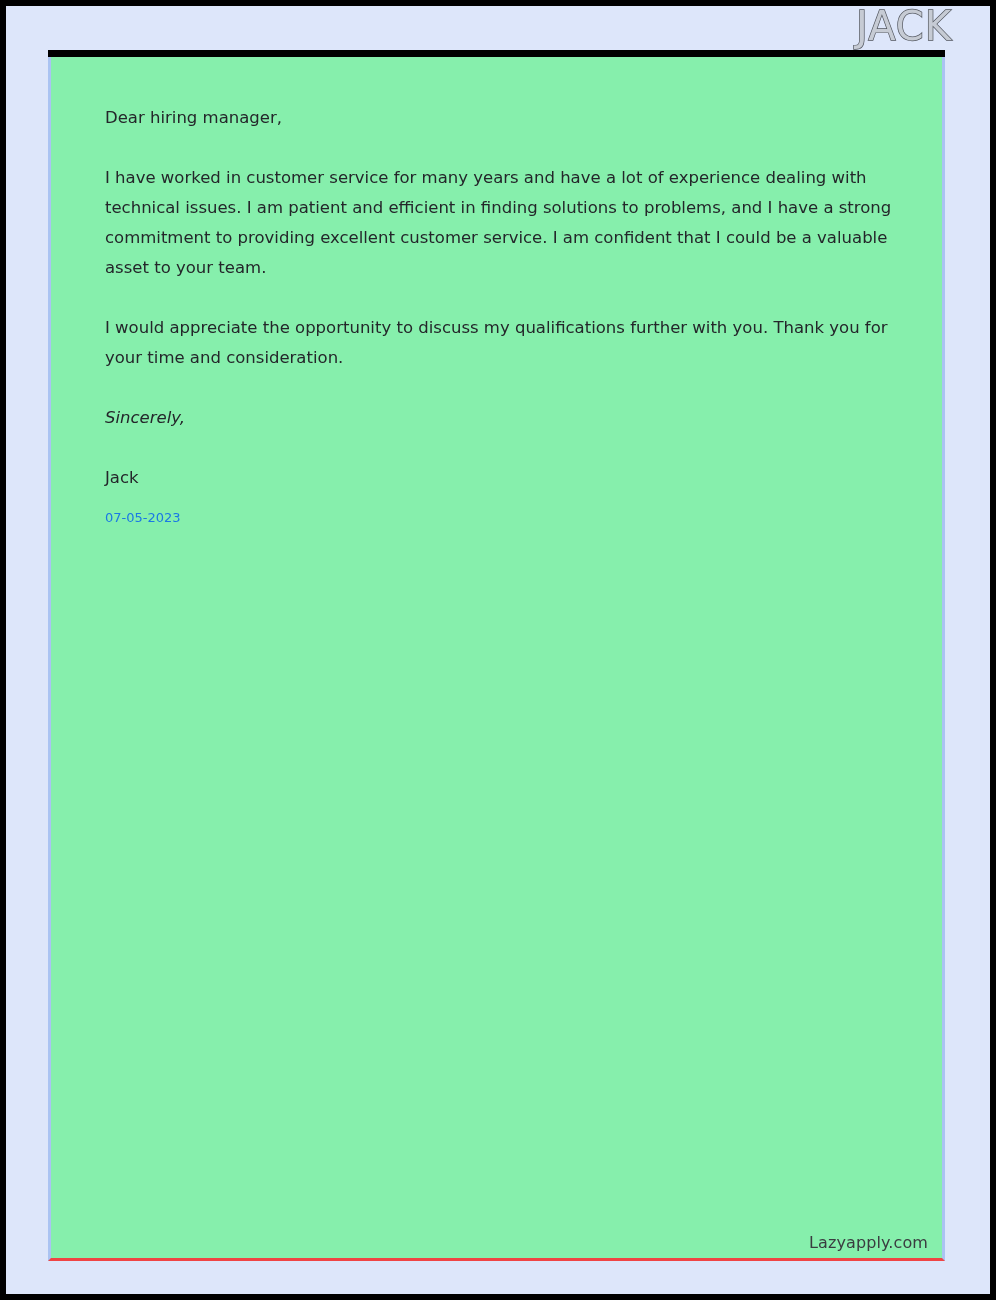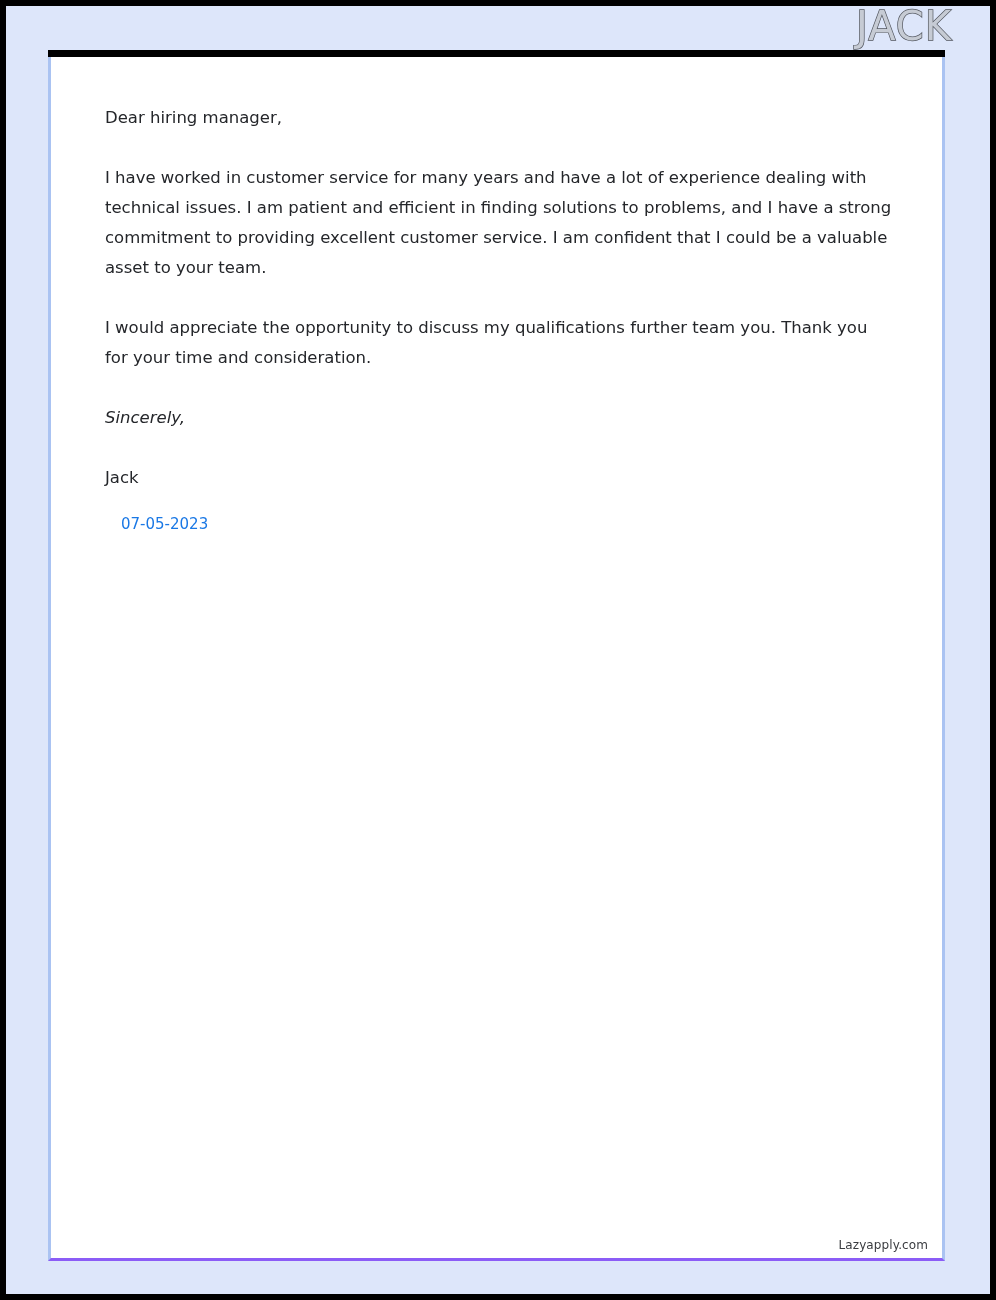--- a/index.html
+++ b/index.html
@@ -58,24 +58,24 @@
     background: #000000;
   }
 
   
   .page {
     position: absolute;
     left: 42px;
     top: 51px;
     width: 897px;
     height: 1204px;
-    background: #ffffff;
+    background: #86efac;
     border-left: 3px solid #aac3f2;
     border-right: 3px solid #aac3f2;
-    border-bottom: 3px solid #8b5cf6;
+    border-bottom: 3px solid #ef4444;
     box-sizing: border-box;
   }
 
   .letter-body {
     position: absolute;
     left: 54px;
     top: 46px;
     width: 790px;
   }
 
@@ -93,31 +93,31 @@
     margin: 0 0 30px 0;
     font-style: italic;
   }
   .signer {
     font-size: 16.5px;
     line-height: 30px;
     color: #24262a;
     margin: 0 0 10px 0;
   }
   .date {
-    font-size: 15px;
+    font-size: 13px;
     line-height: 30px;
     color: #1a78e5;
-    margin: 16px;
+    margin: 0;
   }
 
   .footer {
     position: absolute;
     right: 14px;
     bottom: 6px;
-    font-size: 12px;
+    font-size: 16px;
     color: #3a3c40;
     letter-spacing: 0.1px;
     margin-left: 19px;
   }
 </style>
 </head>
 <body>
 
 <div class="frame">
 
@@ -129,21 +129,21 @@
 
   <div class="page">
 
     <div class="letter-body">
 
       <p class="para">Dear hiring manager,</p>
 
 
       <p class="para">I have worked in customer service for many years and have a lot of experience dealing with technical issues. I am patient and efficient in finding solutions to problems, and I have a strong commitment to providing excellent customer service. I am confident that I could be a valuable asset to your team.</p>
 
-      <p class="para">I would appreciate the opportunity to discuss my qualifications further team you. Thank you for your time and consideration.</p>
+      <p class="para">I would appreciate the opportunity to discuss my qualifications further with you. Thank you for your time and consideration.</p>
 
       <p class="signoff">Sincerely,</p>
 
       <p class="signer">Jack</p>
 
       <p class="date">07-05-2023</p>
 
     </div>
 
     <div class="footer">Lazyapply.com</div>

